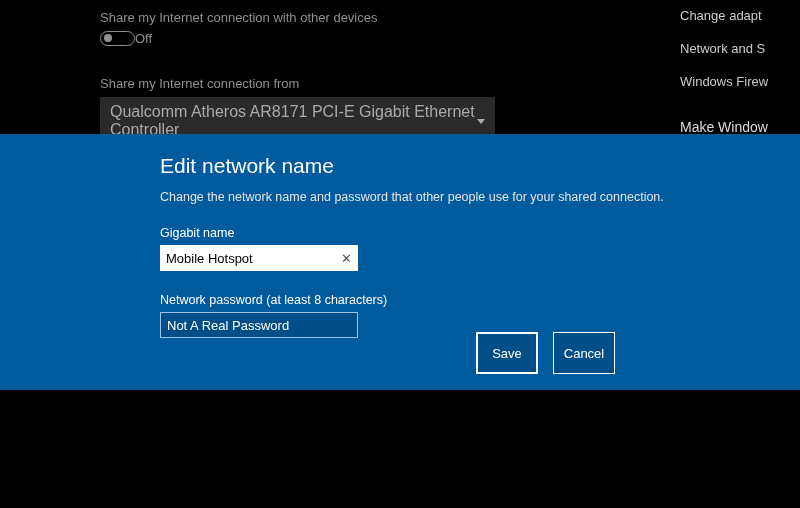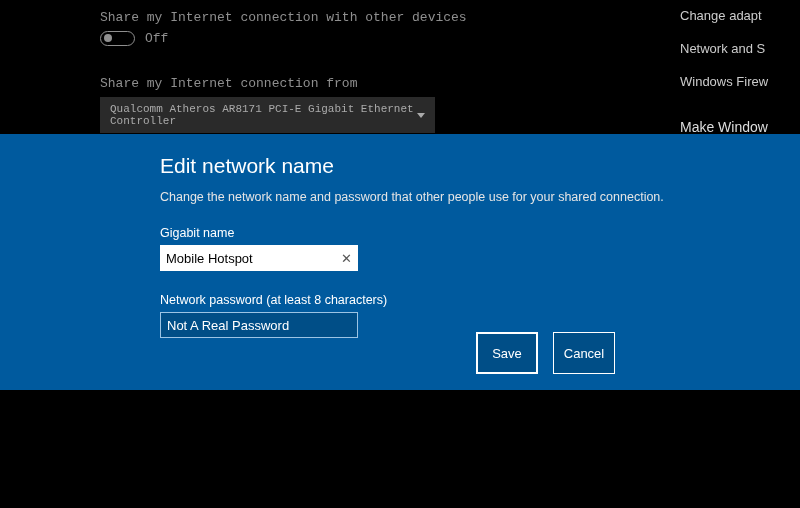--- a/index.html
+++ b/index.html
@@ -15,46 +15,45 @@
   
   .bg {
     position: absolute;
     left: 0; top: 0; width: 100%; height: 100%;
     color: #8f8f8f;
   }
   .bg .content {
     position: absolute;
     left: 100px; top: 10px;
     width: 500px;
-    font-family: Liberation Mono, monospace;
   }
   .bg .label { font-size: 13px; margin-bottom: 6px; }
-  .toggle-row { display: flex; align-items: center; gap: 10px; margin-bottom: 30px; }
+  .toggle-row { display: flex; align-items: center; margin-bottom: 30px; }
   .toggle {
     width: 35px; height: 15px;
     border: 1.5px solid #8f8f8f;
     border-radius: 8px;
     position: relative;
   }
   .toggle::after {
     content: "";
     position: absolute;
     left: 3px; top: 2px;
     width: 8px; height: 8px;
     background: #8f8f8f;
     border-radius: 50%;
   }
   .toggle-text { font-size: 13px; }
 
   .dropdown {
     background: #2a2a2a;
     color: #aaa;
-    font-size: 11px;
+    font-size: 16px;
     padding: 6px 10px;
-    width: 335px;
+    width: 395px;
     display: flex;
     justify-content: space-between;
     align-items: center;
     margin-bottom: 25px;
   }
   .chevron {
     width: 0; height: 0;
     border-left: 4px solid transparent;
     border-right: 4px solid transparent;
     border-top: 5px solid #aaa;

